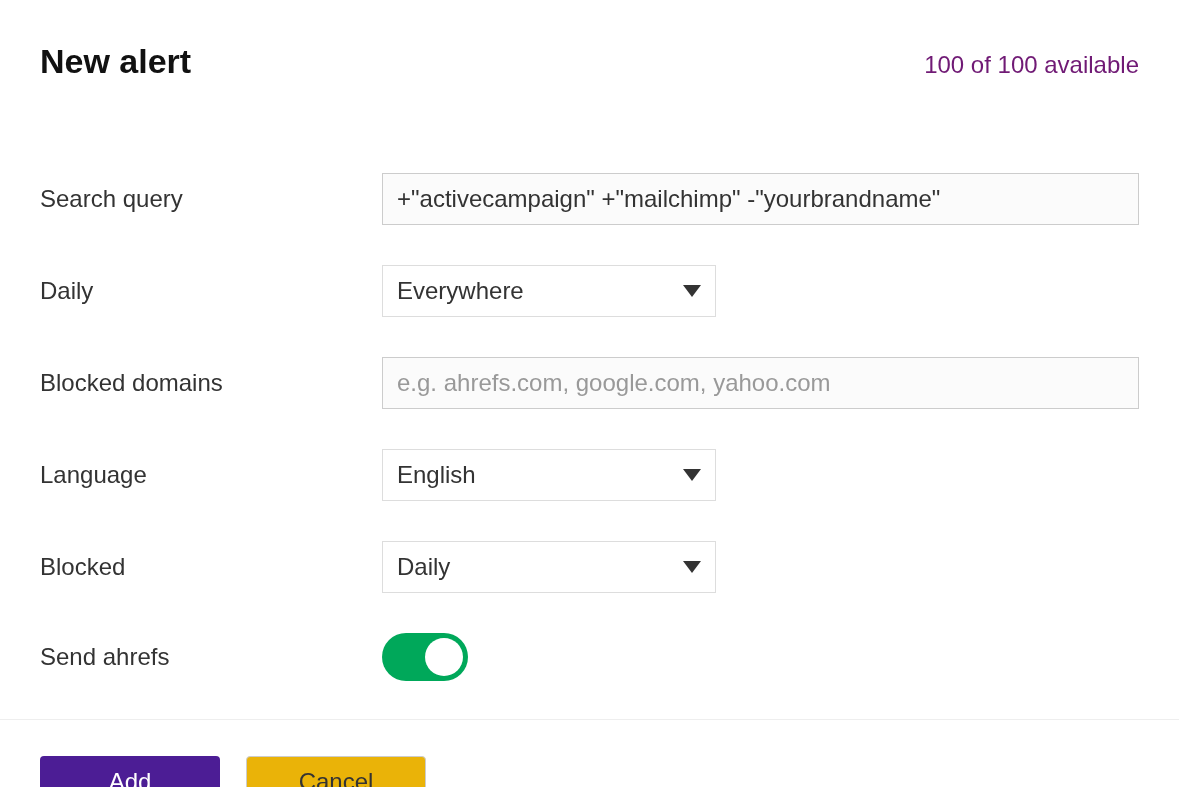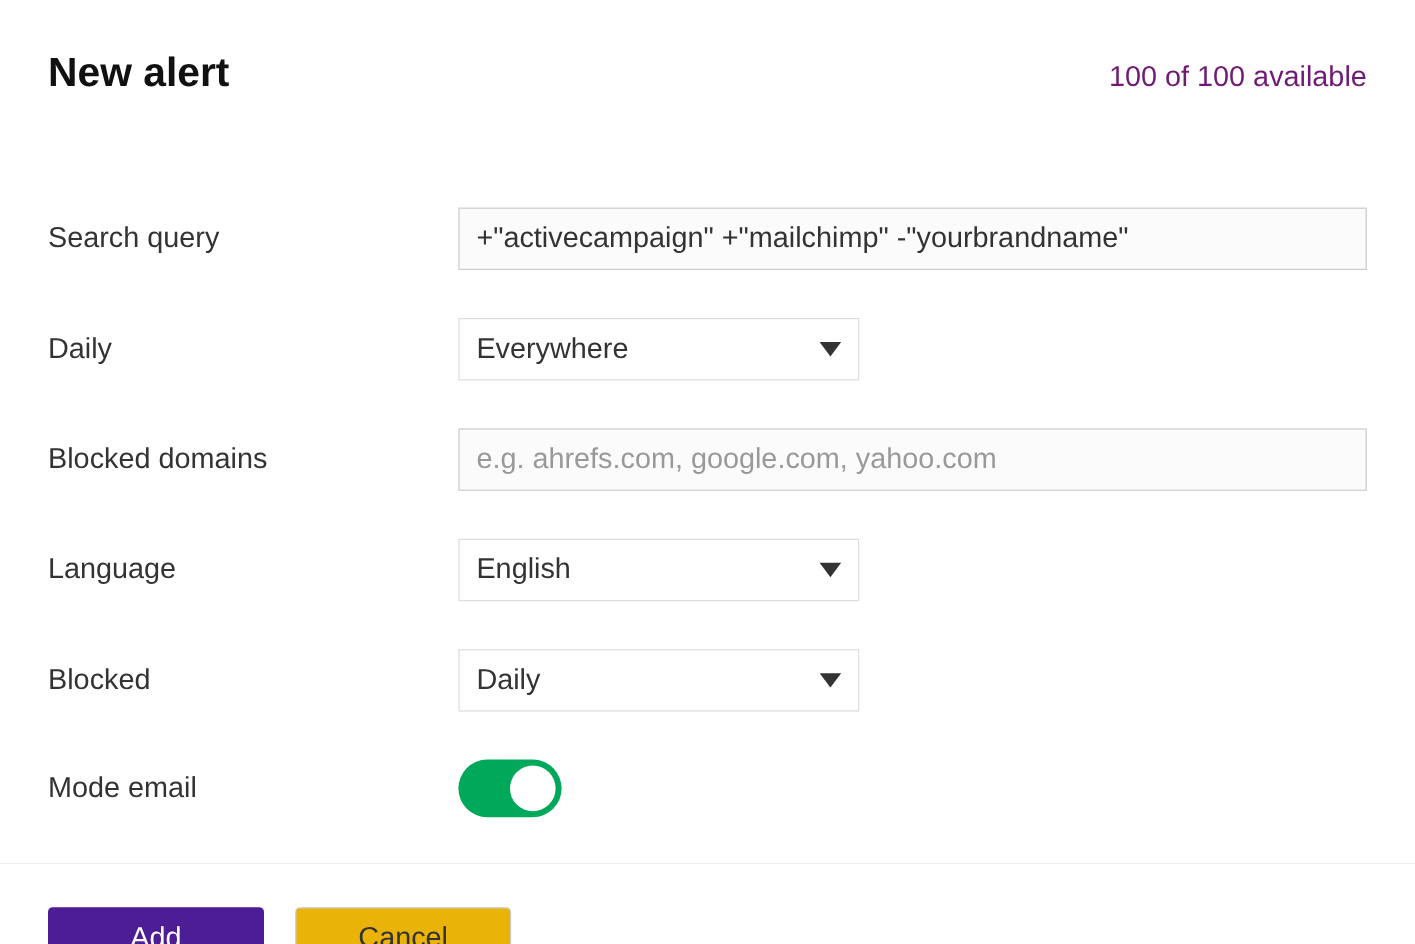--- a/index.html
+++ b/index.html
@@ -176,21 +176,21 @@
     <div class="form-label">Blocked</div>
     <div class="select-wrap">
       <div class="select">
         <span>Daily</span>
         <span class="caret"></span>
       </div>
     </div>
   </div>
 
   <div class="form-row">
-    <div class="form-label">Mode email</div>
+    <div class="form-label">Send ahrefs</div>
     <div class="toggle">
       <div class="toggle-knob"></div>
     </div>
   </div>
 </div>
 
 <hr class="divider">
 
 <div class="actions">
   <button class="btn btn-primary">Add</button>

